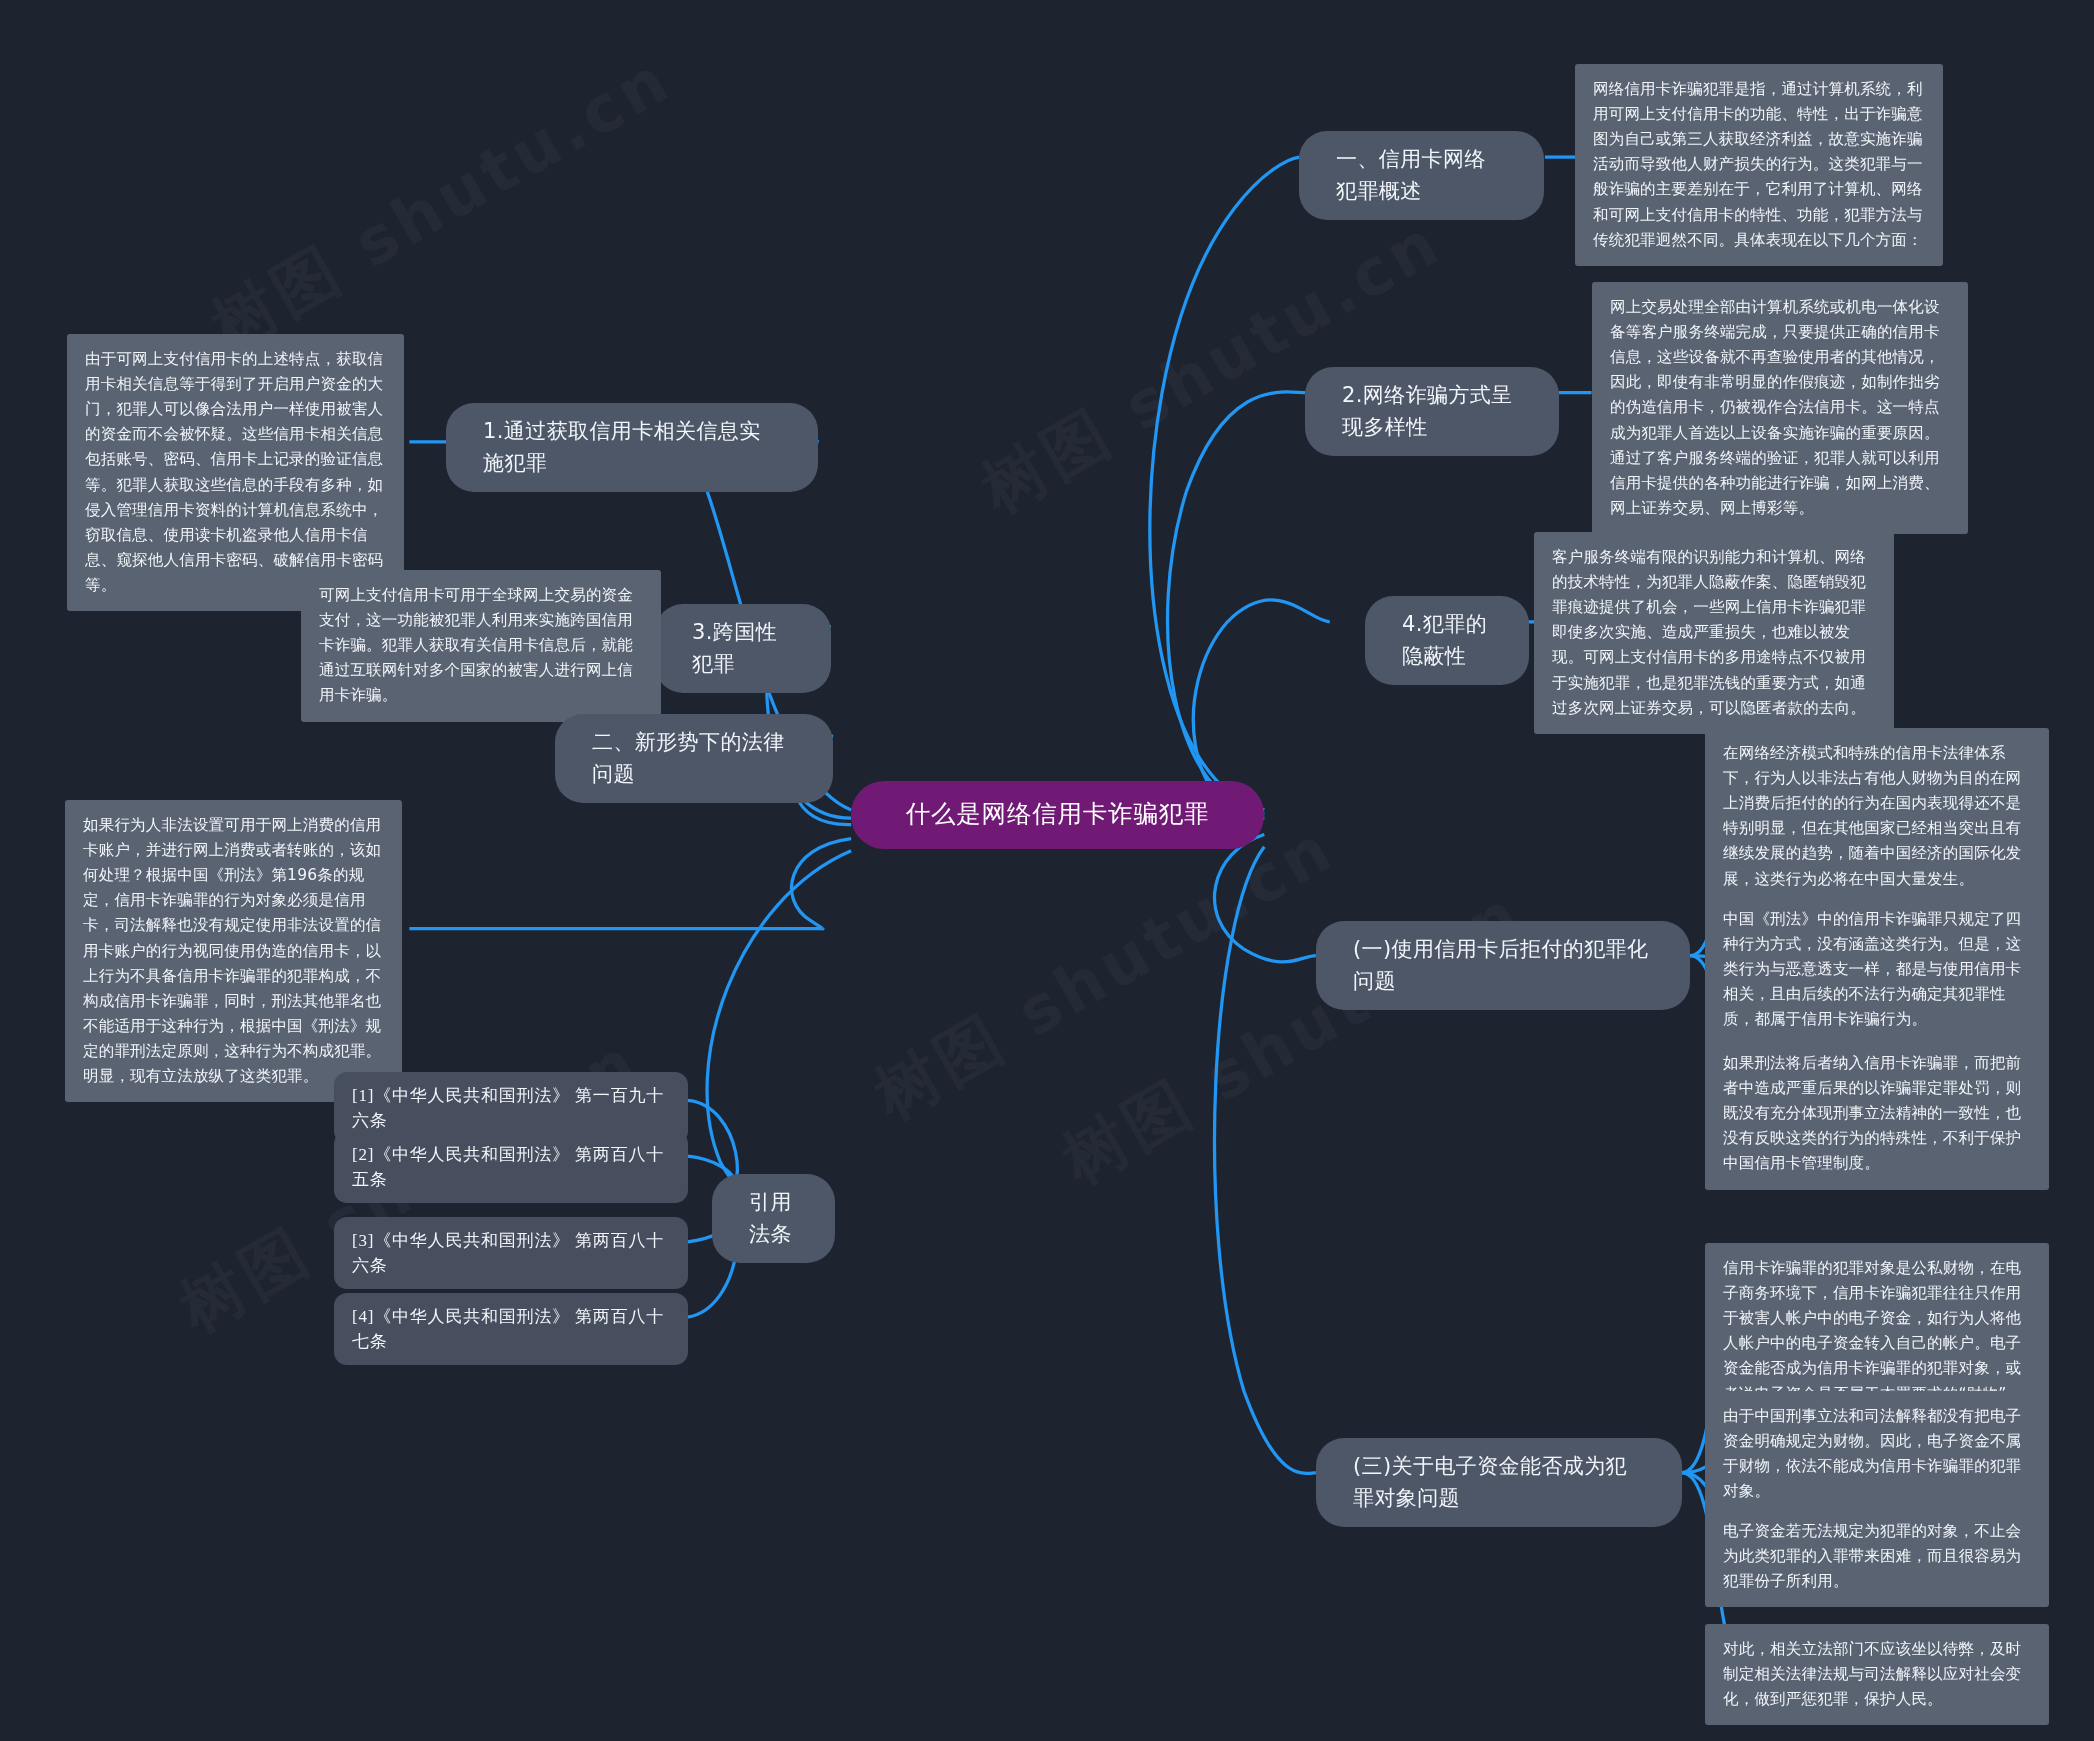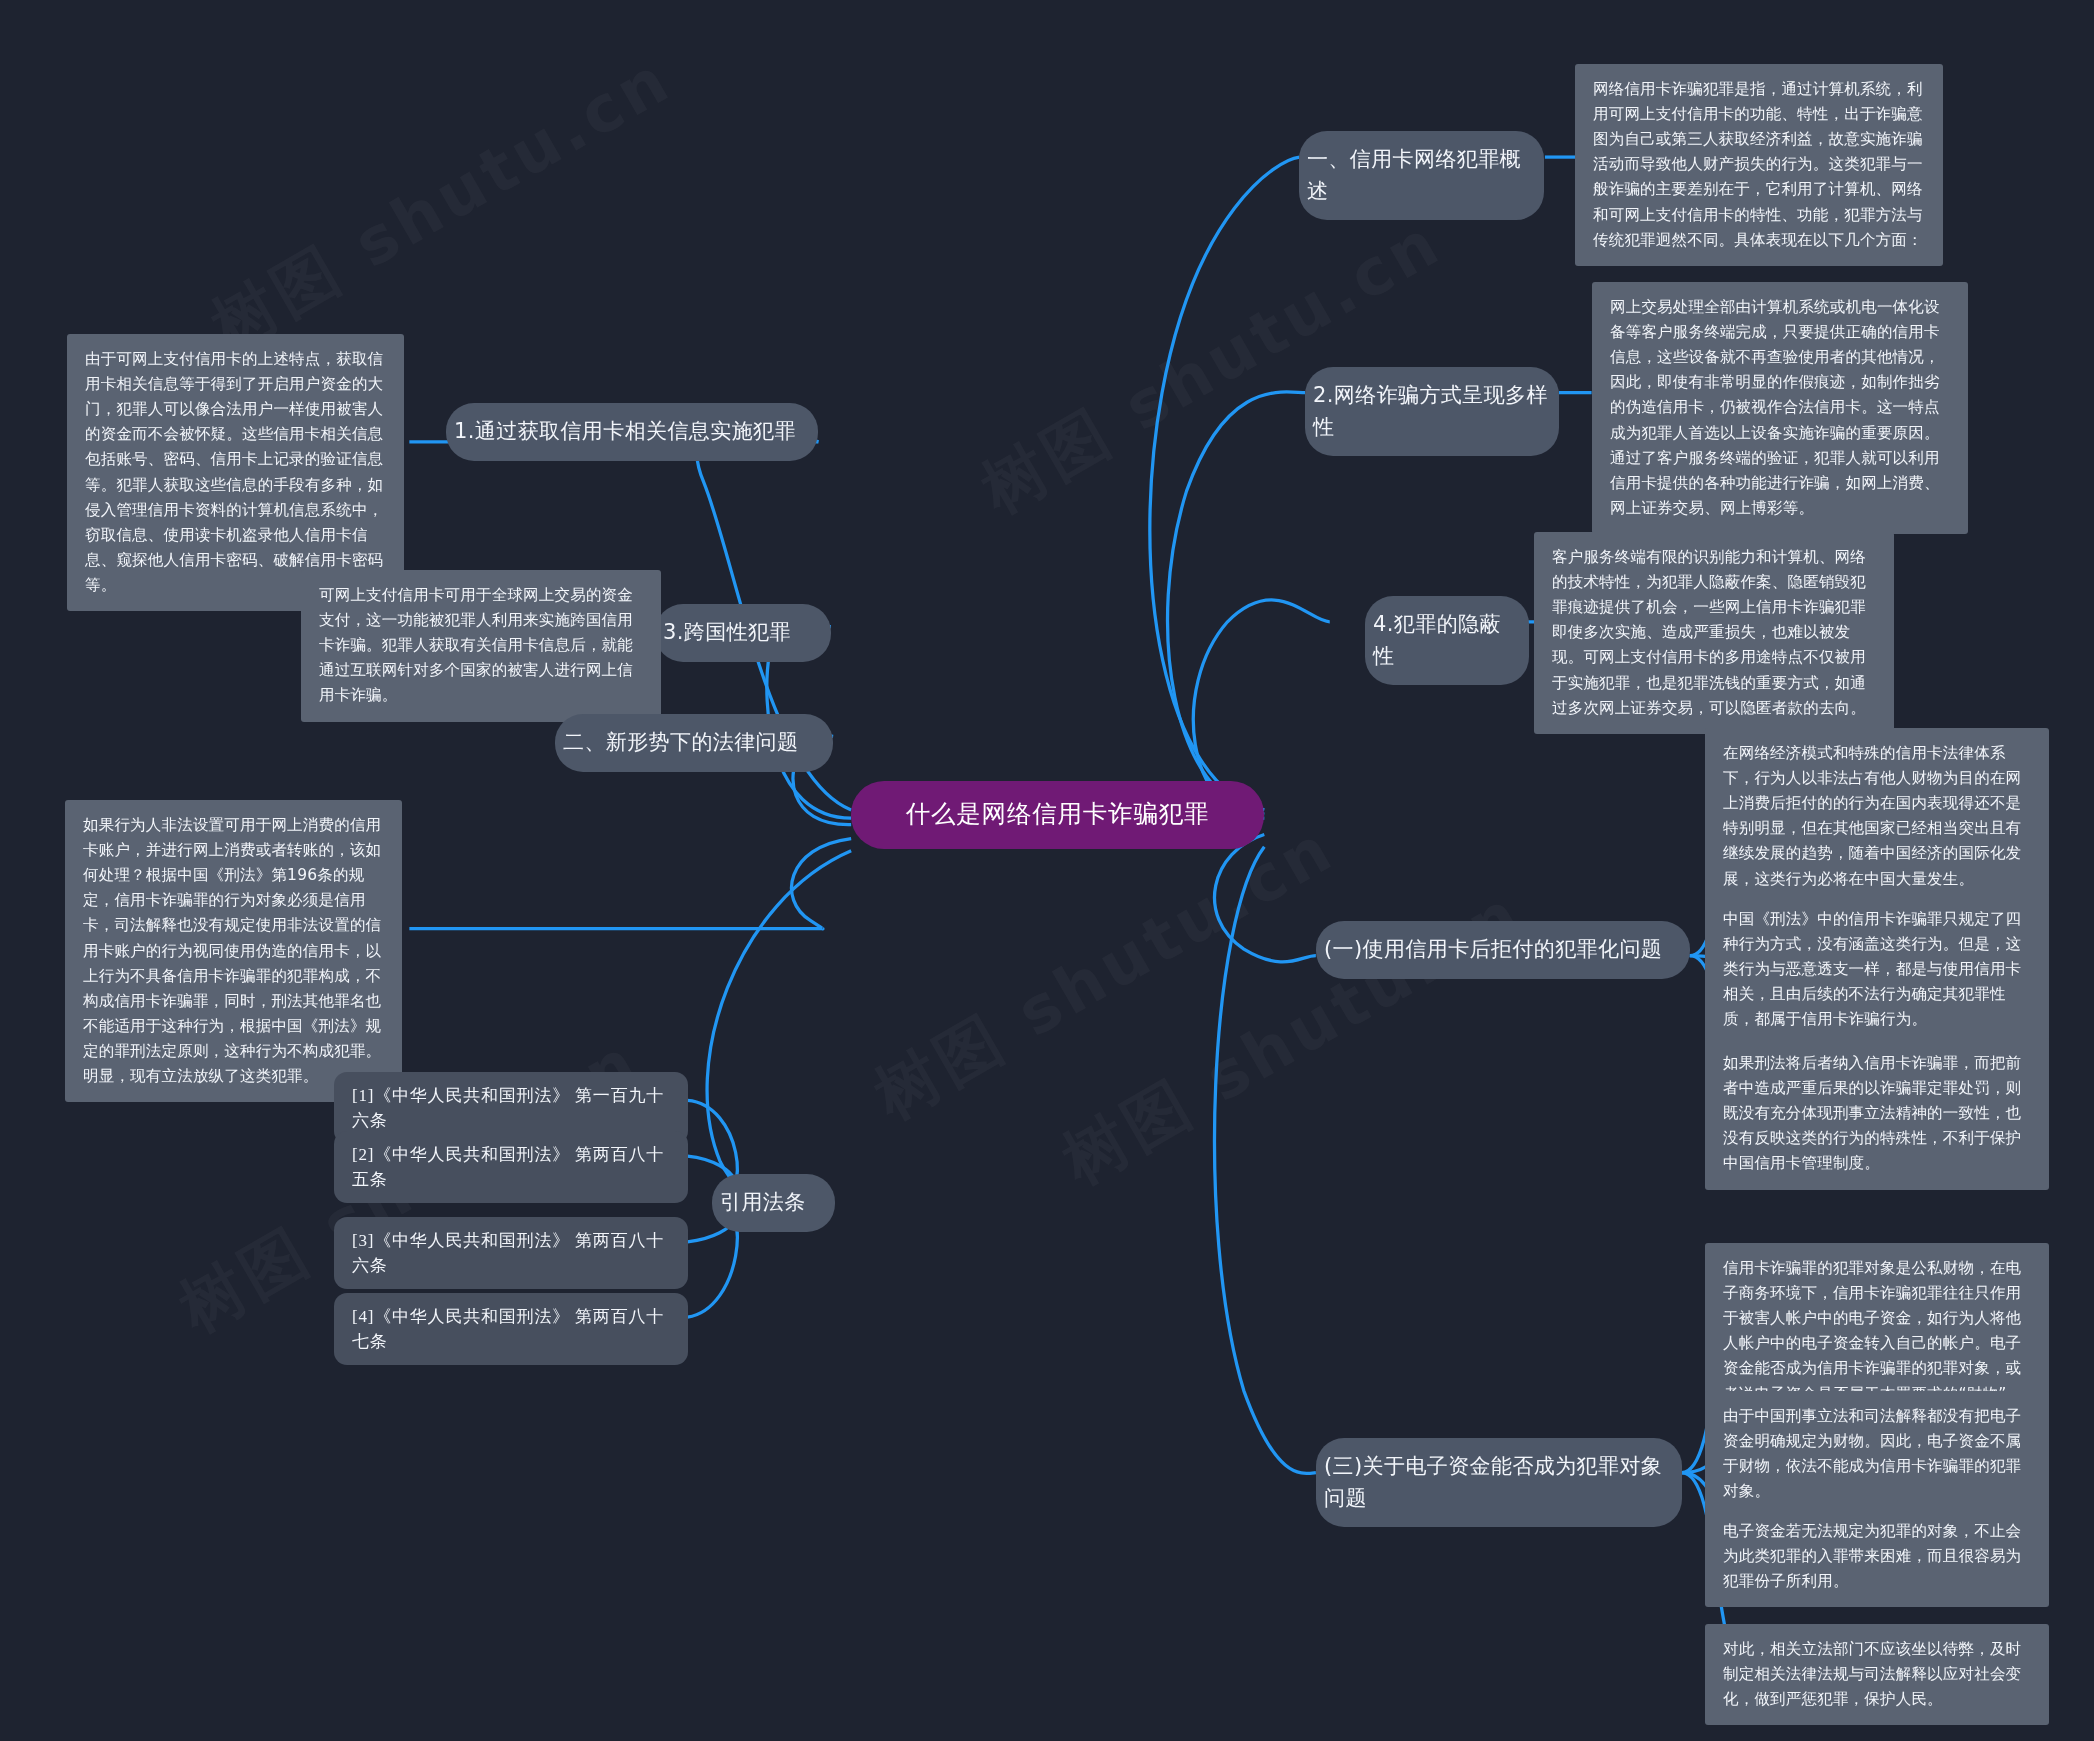--- a/index.html
+++ b/index.html
@@ -23,21 +23,21 @@
     background:#4d5768;
     color:#f2f5fa;
     padding:11.5px 21px;
     line-height:1.5;
     letter-spacing:0.4px;
   }
   .node.topic{
     background:#4d5768;
     font-size:21px;
     border-radius:28px;
-    padding:13px 8px;
+    padding:13px 37px;
     text-align:left;
   }
   .node.leaf{
     background:#5a6372;
     font-size:15.5px;
     border-radius:3px;
     padding:13px 18px;
     line-height:1.62;
     letter-spacing:0.2px;
   }

